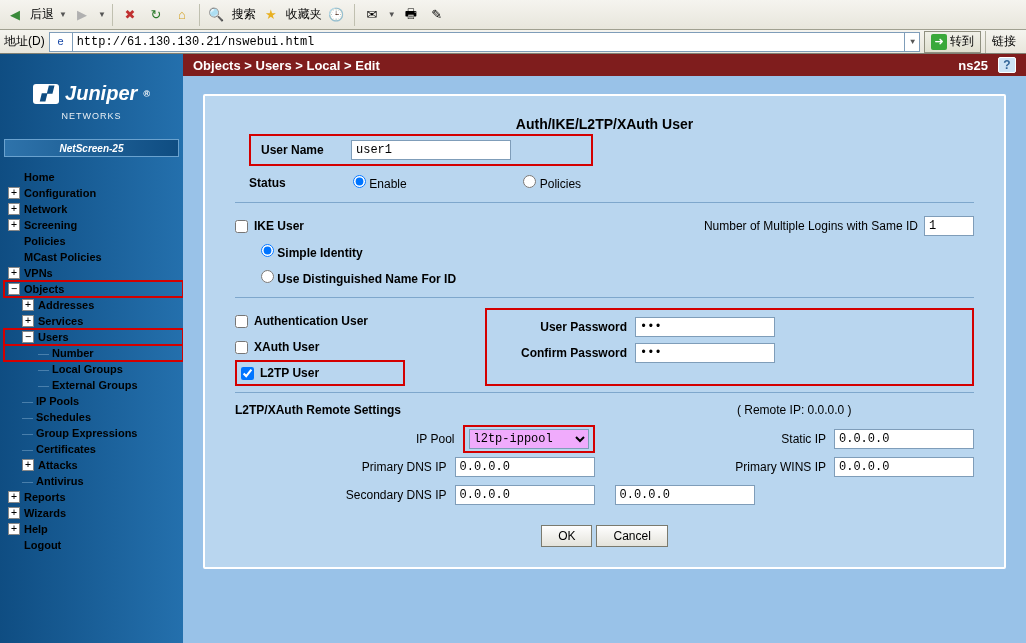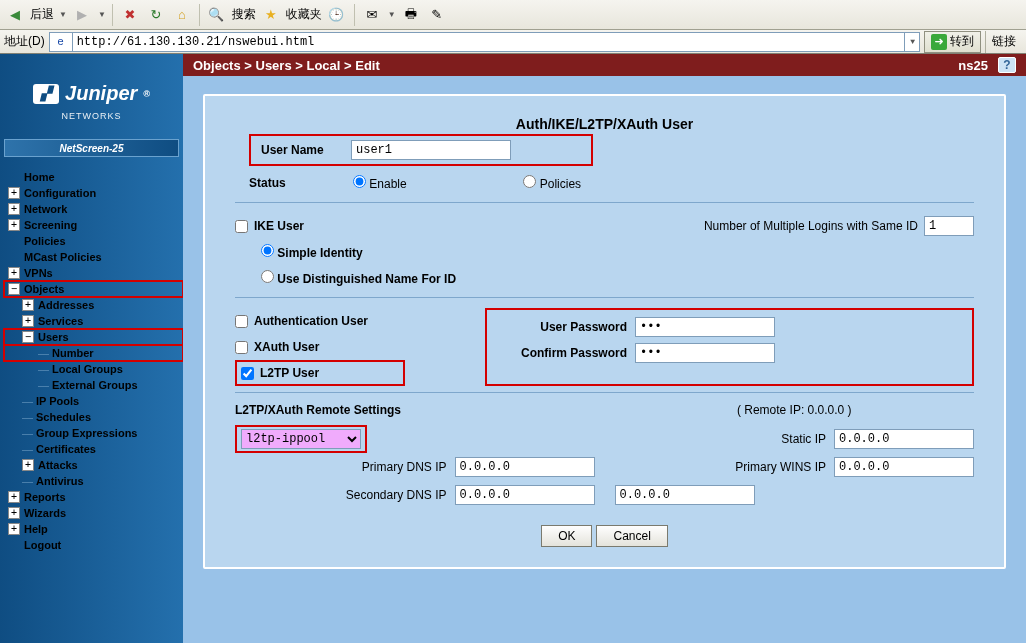--- a/index.html
+++ b/index.html
@@ -322,20 +322,21 @@
             </div>
           </div>
         </div>
 
         <hr class="sep">
 
         <div class="two-col">
           <div class="col">
             <div class="remote-title">L2TP/XAuth Remote Settings</div>
             <div class="ip-row">
+              <span class="ilabel">IP Pool</span>
               <span class="redbox" style="padding:2px 4px; display:inline-flex;">
                 <select style="width:120px;">
                   <option>l2tp-ippool</option>
                 </select>
               </span>
             </div>
             <div class="ip-row">
               <span class="ilabel">Primary DNS IP</span>
               <input type="text" value="0.0.0.0" style="">
             </div>

